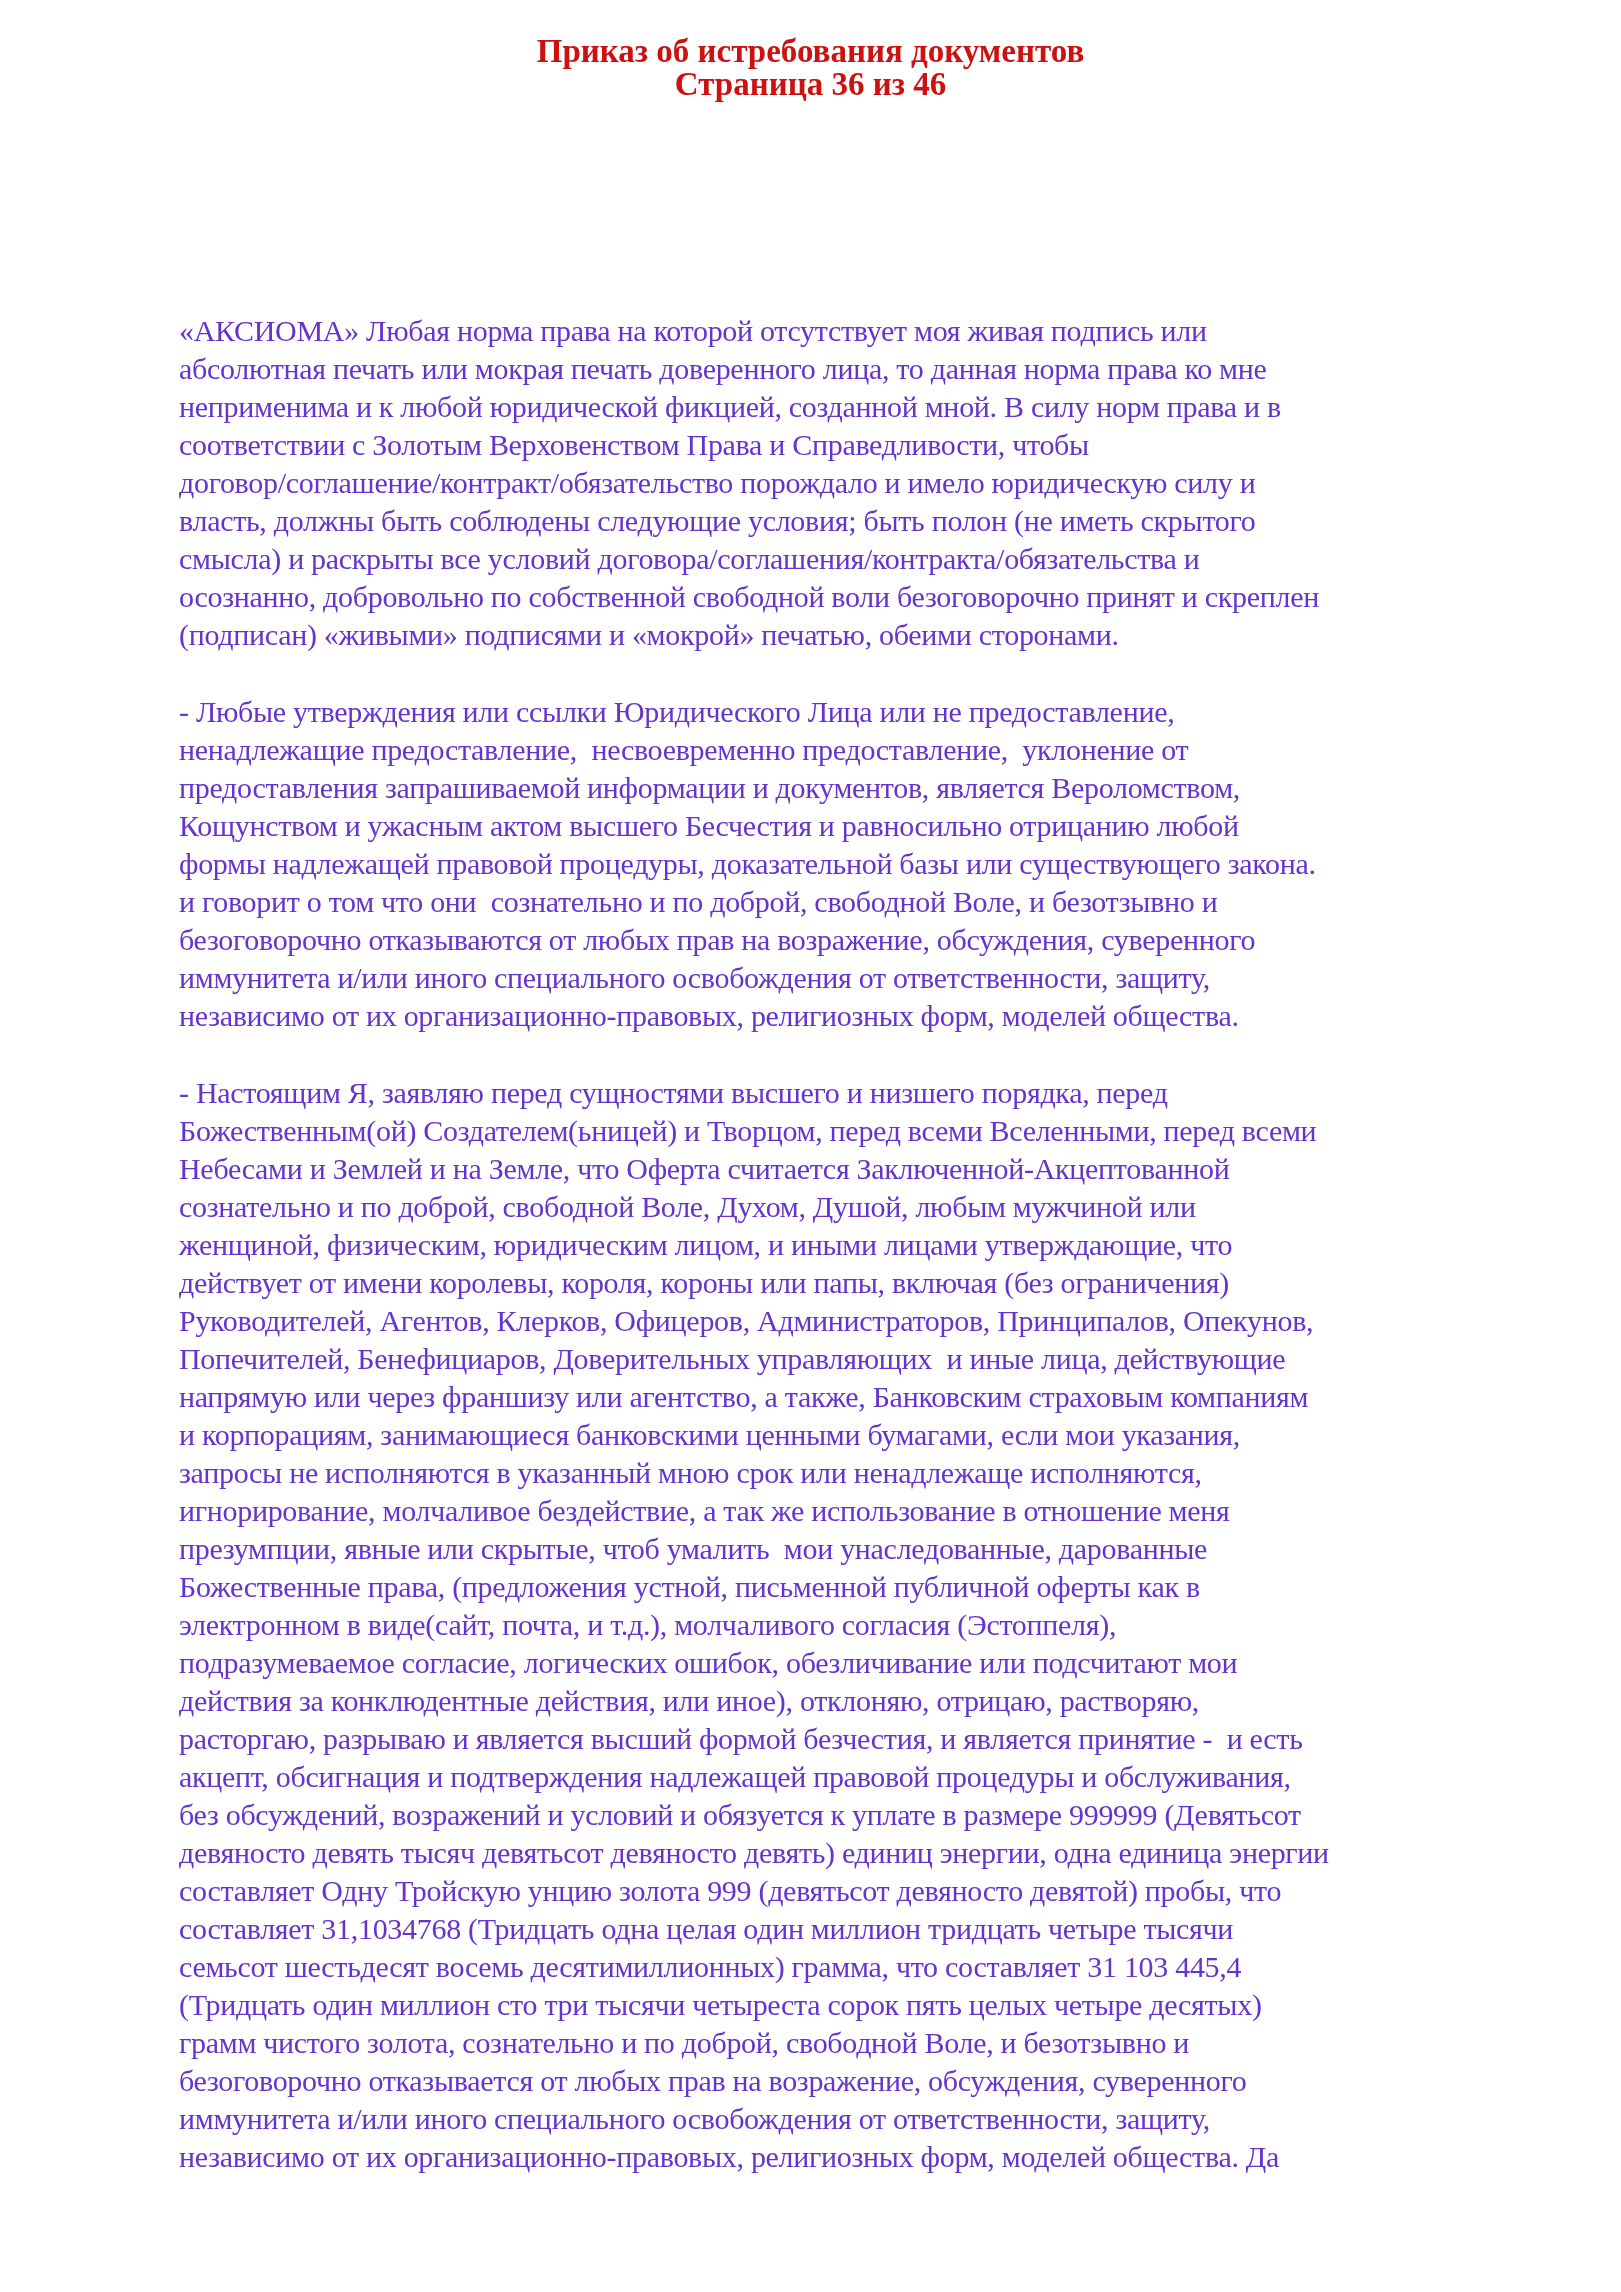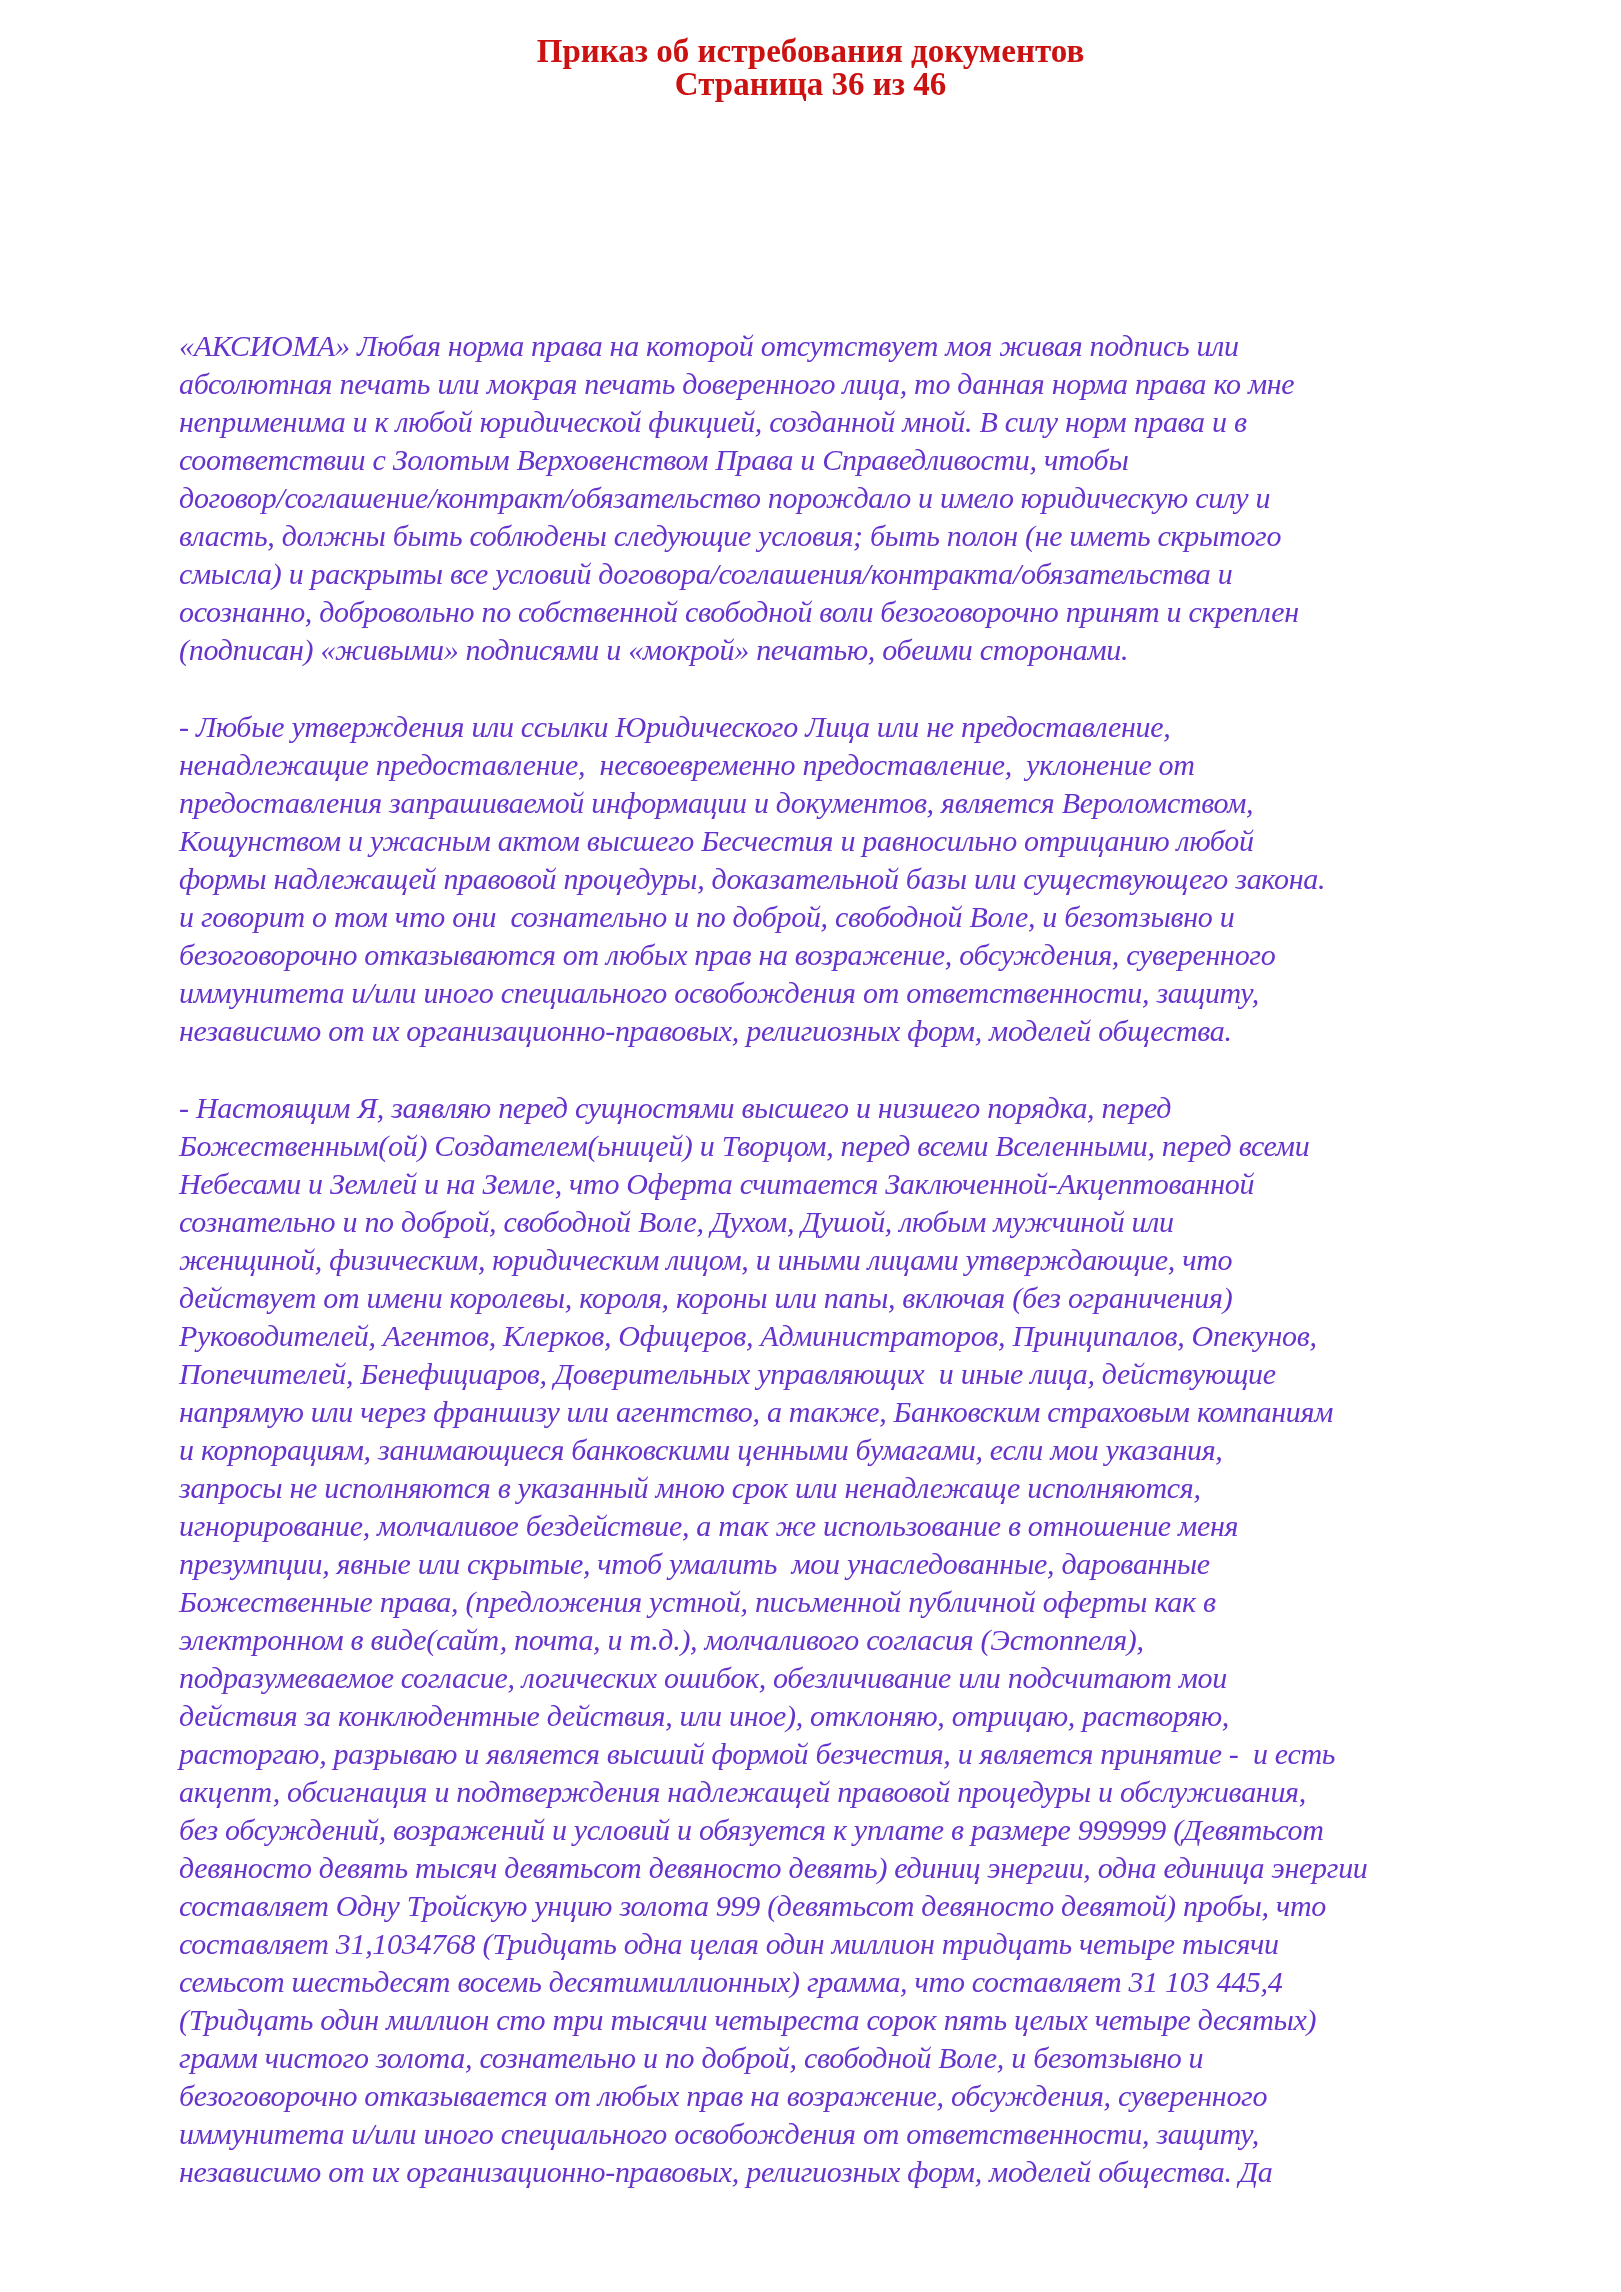--- a/index.html
+++ b/index.html
@@ -35,22 +35,21 @@
     top: 312px;
     left: 179px;
     width: 1411px;
     color: #6633cc;
     font-size: 30px;
     line-height: 38px;
     letter-spacing: -0.3px;
   }
   .paragraph {
     white-space: pre;
-    margin: 15px 0 39px 0;
-    font-style: italic;
+    margin: 0 0 39px 0;
   }
   .paragraph:last-child {
     margin-bottom: 0;
   }
 </style>
 </head>
 <body>
 
 <div class="page" style="background: rgb(255, 255, 255);">
 

